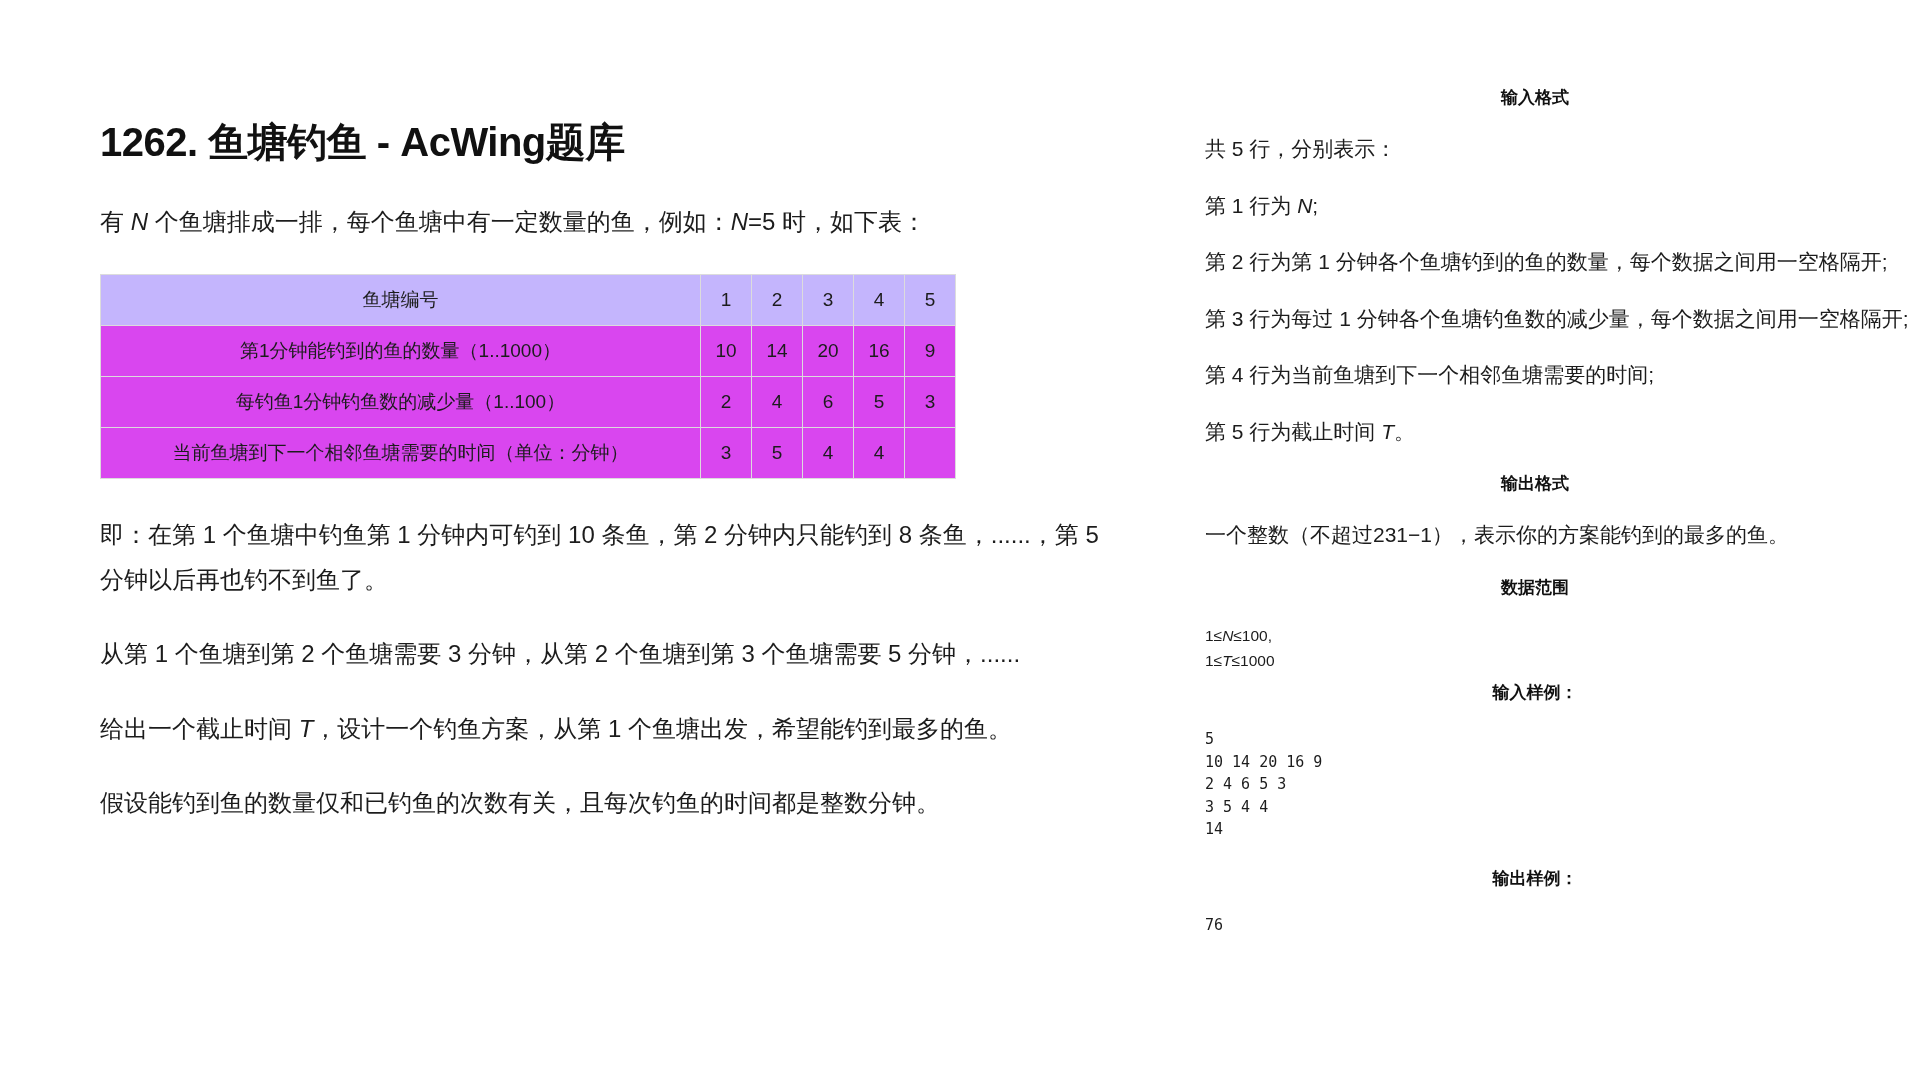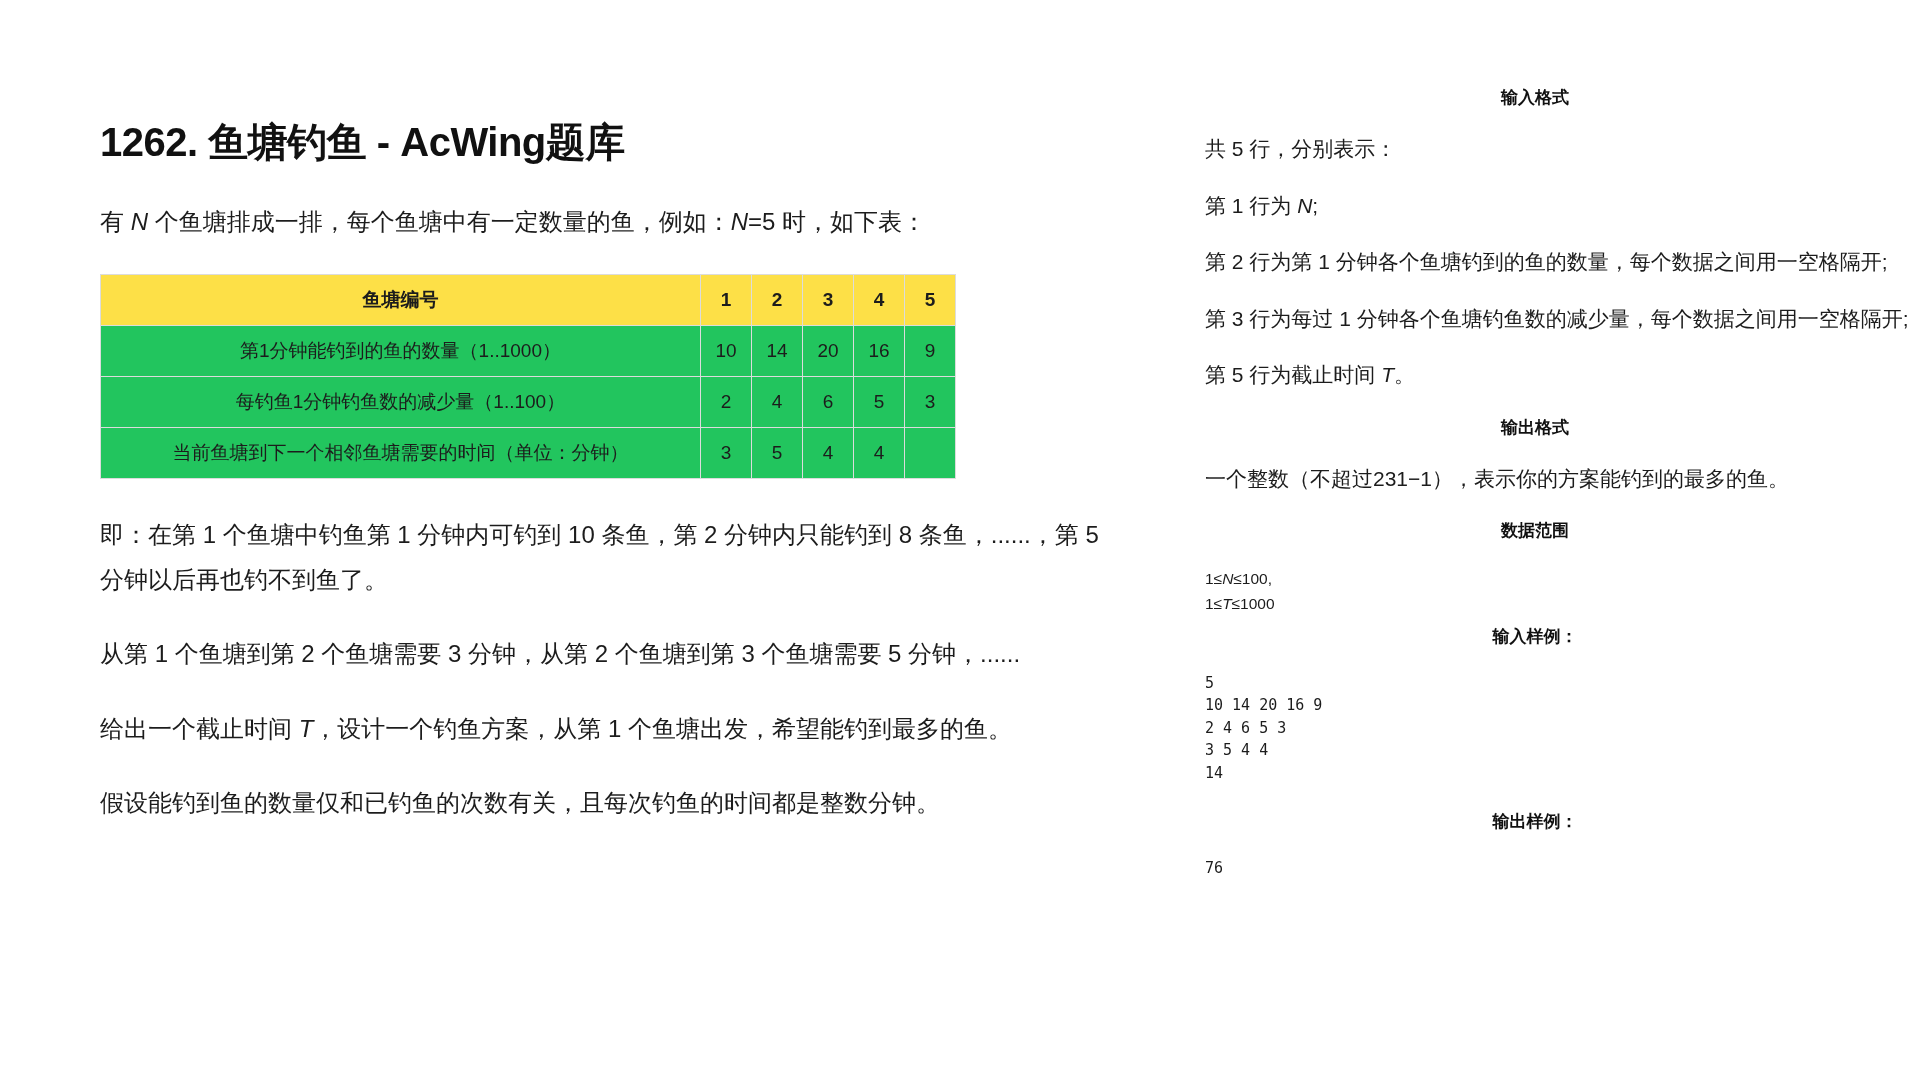--- a/index.html
+++ b/index.html
@@ -50,26 +50,26 @@
     width: 832px;
     table-layout: fixed;
   }
   table.fish td, table.fish th {
     border: 1px solid #dcdcdc;
     font-size: 19px;
     font-weight: normal;
     text-align: center;
     padding: 12px 6px;
     color: #1c1c1c;
-    background: #22c55e;
+    background: #d946ef;
   }
   table.fish tr:first-child th,
   table.fish tr:first-child td {
-    background: #fde047;
-    font-weight: bold;
+    background: #c4b5fd;
+    font-weight: normal;
   }
   table.fish col.lbl { width: 600px; }
   table.fish col.num { width: 51px; }
   table.fish td.label { padding-left: 10px; padding-right: 10px; }
   
   .right-col {
     position: absolute;
     left: 1205px;
     top: 86px;
     width: 660px;
@@ -171,20 +171,21 @@
 
   </div>
 
   <div class="right-col">
 
     <div class="sec-head">输入格式</div>
     <p class="rline">共 5 行，分别表示：</p>
     <p class="rline">第 1 行为 <span class="ital">N</span>;</p>
     <p class="rline">第 2 行为第 1 分钟各个鱼塘钓到的鱼的数量，每个数据之间用一空格隔开;</p>
     <p class="rline">第 3 行为每过 1 分钟各个鱼塘钓鱼数的减少量，每个数据之间用一空格隔开;</p>
+    <p class="rline">第 4 行为当前鱼塘到下一个相邻鱼塘需要的时间;</p>
     <p class="rline">第 5 行为截止时间 <span class="ital">T</span>。</p>
 
     <div class="sec-head">输出格式</div>
     <p class="rline">一个整数（不超过231−1），表示你的方案能钓到的最多的鱼。</p>
 
     <div class="sec-head">数据范围</div>
     <div class="range-block">
       <div>1≤<span class="ital">N</span>≤100,</div>
       <div>1≤<span class="ital">T</span>≤1000</div>
     </div>

